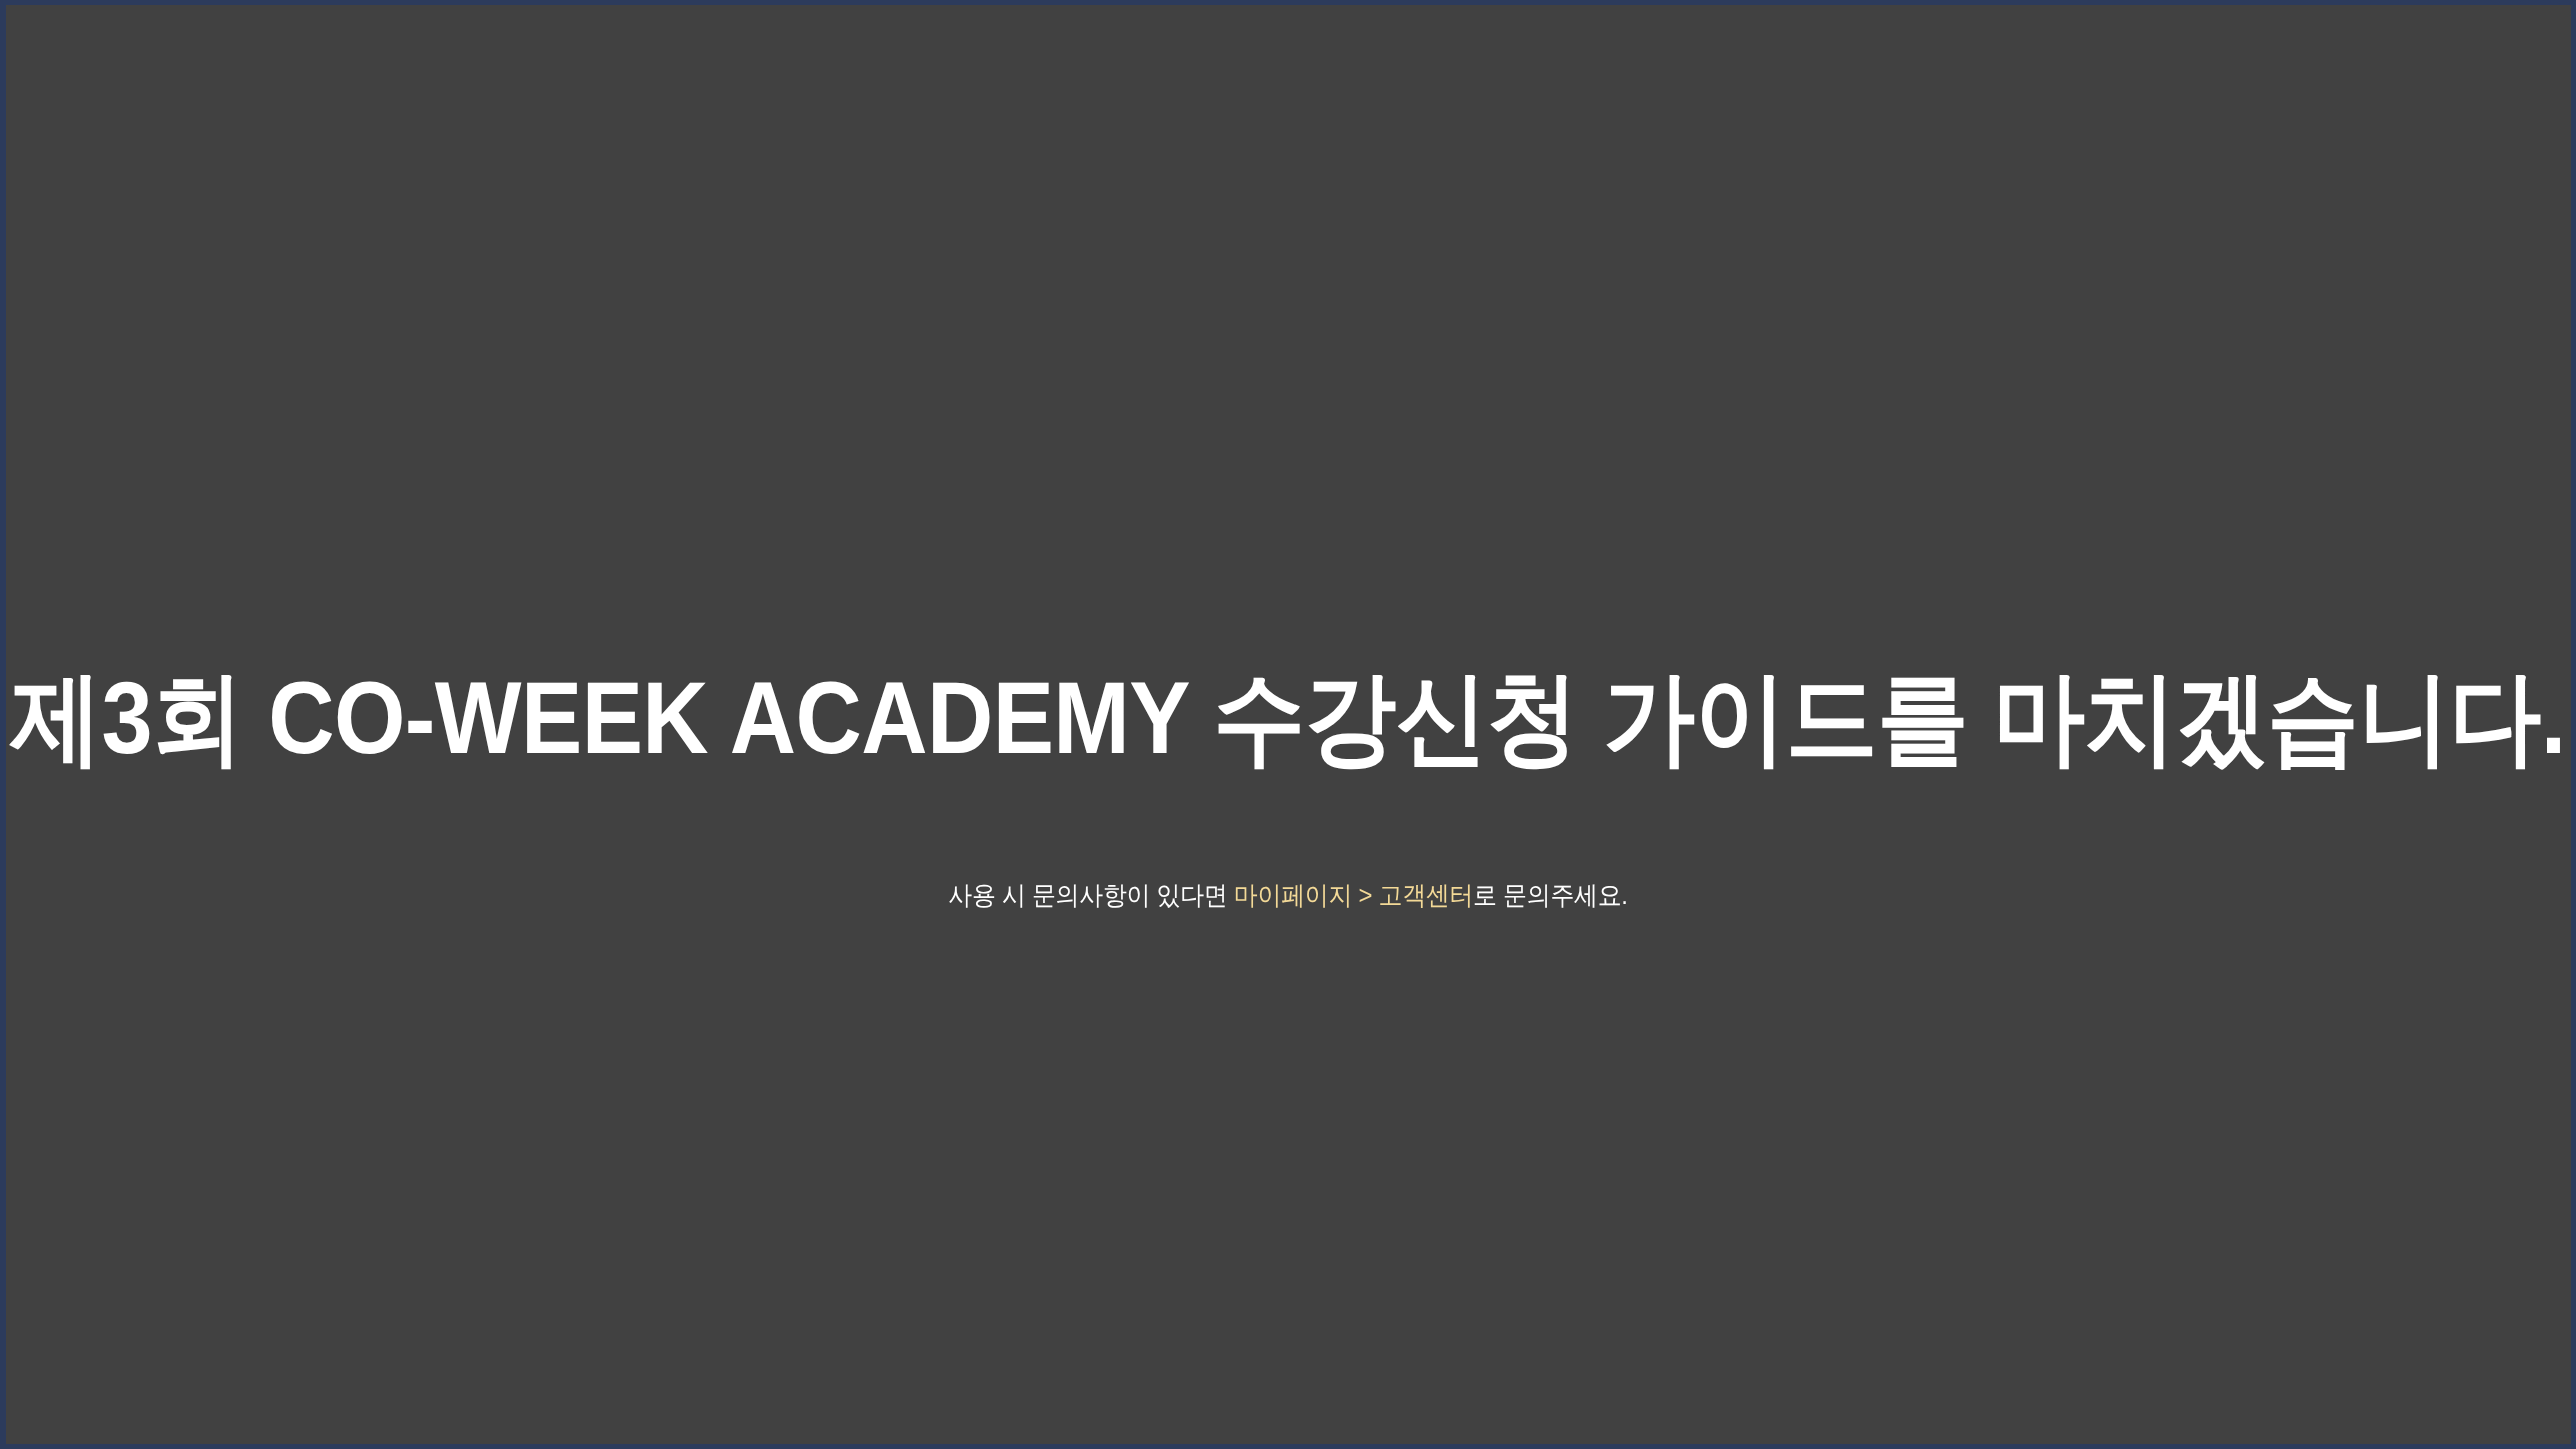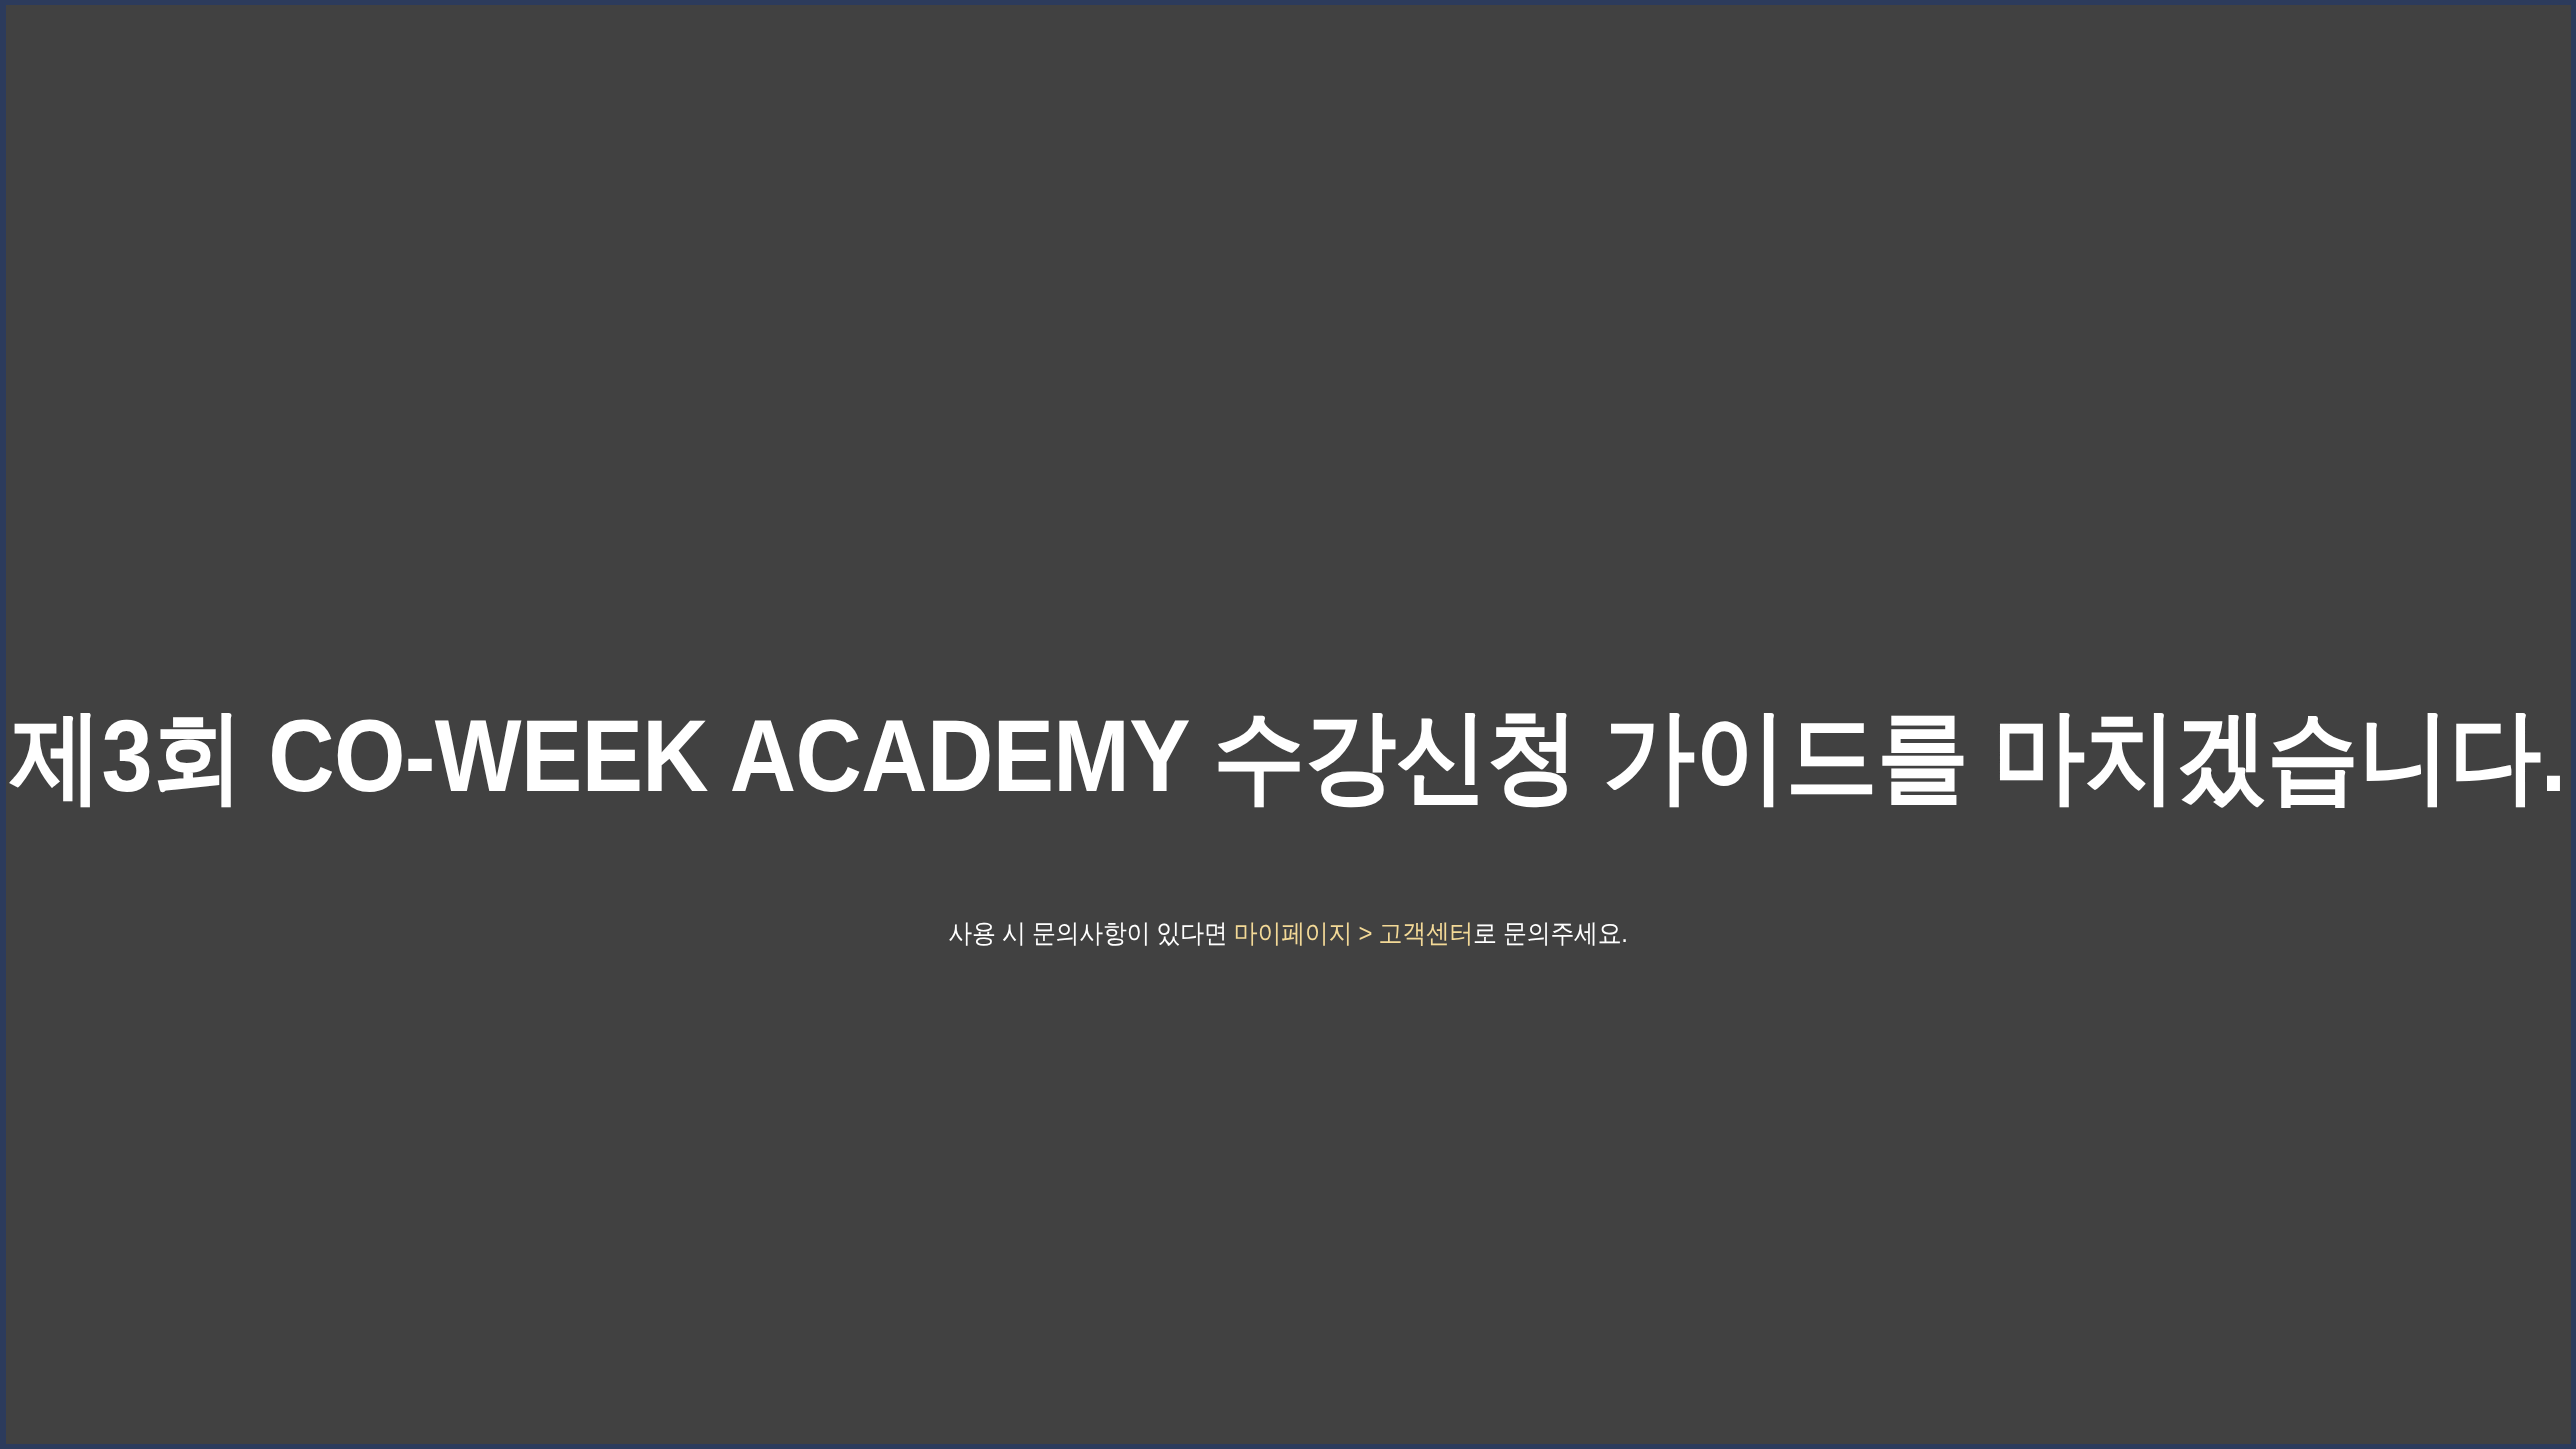--- a/index.html
+++ b/index.html
@@ -39,21 +39,20 @@
   .content-stack {
     position: absolute;
     left: 0;
     right: 0;
     top: 0;
     bottom: 0;
     display: flex;
     flex-direction: column;
     align-items: center;
     justify-content: flex-start;
-    margin-top: 38px;
   }
 
   .headline {
     margin: 0;
     position: absolute;
     top: 662px;
     left: 50%;
     transform: translateX(-50%);
     white-space: nowrap;
     color: #ffffff;

